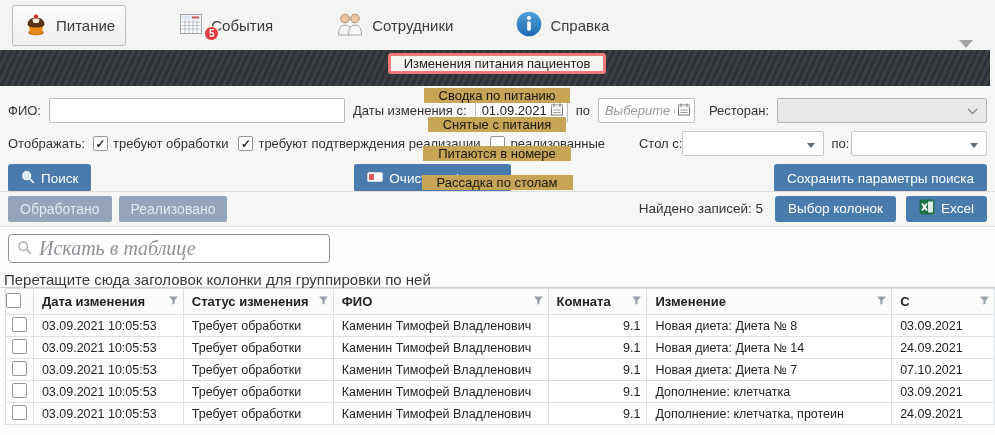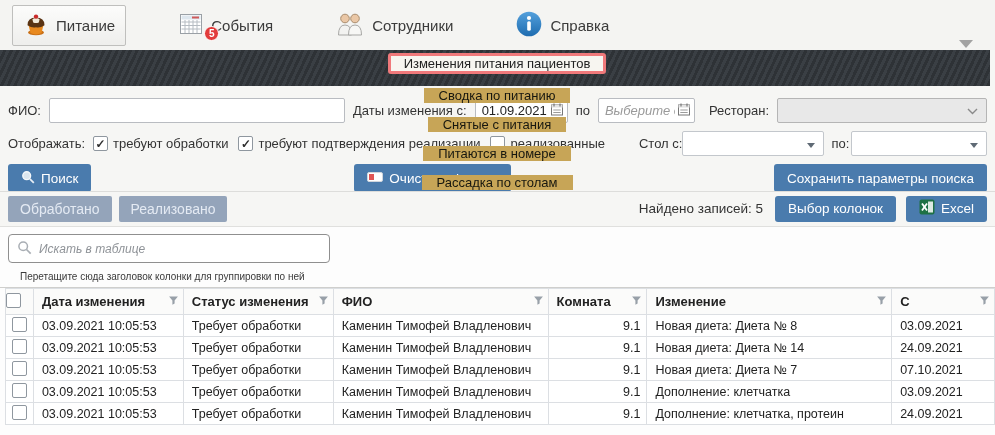--- a/index.html
+++ b/index.html
@@ -54,24 +54,24 @@
     display:flex; align-items:center; padding:0 8px; }
   .btn-dis { height:26px; background:#94a4ba; color:#e4eaf3; border:none; border-radius:2px;
     font-family:inherit; font-size:14px; padding:0 12px; margin-right:7px; }
   .found { margin-left:auto; font-size:13.5px; color:#333; margin-right:12px; }
   
   .content { position:absolute; top:226px; left:0; right:0; bottom:0; background:#fdfdfd;
     border-top:1px solid #e0e0de; }
   .search-box { position:absolute; top:7px; left:8px; width:322px; height:29px;
     border:1px solid #8f8f8f; border-radius:4px; background:#fff; display:flex; align-items:center;
     padding:0 8px; gap:7px; }
-  .search-box input { border:none; outline:none; flex:1; font-family:Liberation Sans, sans-serif; font-size:12px; color:#be185d; background:transparent; }
+  .search-box input { border:none; outline:none; flex:1; font-family:Liberation Serif, serif; font-size:20px; color:#be185d; background:transparent; }
   .search-box input::placeholder { font-style:italic; color:#8f9398; }
-  .group-hint { position:absolute; top:44px; left:0; right:0; height:17px; padding-left:20px;
-    font-size:10px; color:#3a3a3a; border-bottom:1px solid #cfcfcd; }
+  .group-hint { position:absolute; top:44px; left:0; right:0; height:17px; padding-left:4px;
+    font-size:15px; color:#3a3a3a; border-bottom:1px solid #cfcfcd; }
   .tbl { position:absolute; top:61px; left:5px; width:990px; border-collapse:collapse; background:#fff; }
   .tbl th, .tbl td { border:1px solid #dcdfe3; overflow:hidden; white-space:nowrap; }
   .tbl th { height:26px; font-size:13px; font-weight:bold; text-align:left; padding:0 4px 0 8px;
     background:#fbfbfa; color:#222; }
   .tbl td { height:22px; font-size:12.5px; padding:0 6px 0 8px; color:#222; }
   .th-inner { display:flex; align-items:center; justify-content:space-between; gap:1px; }
   .td-status { font-size:12px; }
   .td-num { text-align:right; padding-right:6px; }
   .cb-cell { text-align:center; padding:0 !important; }
   .funnel { flex:none; cursor:pointer; }

